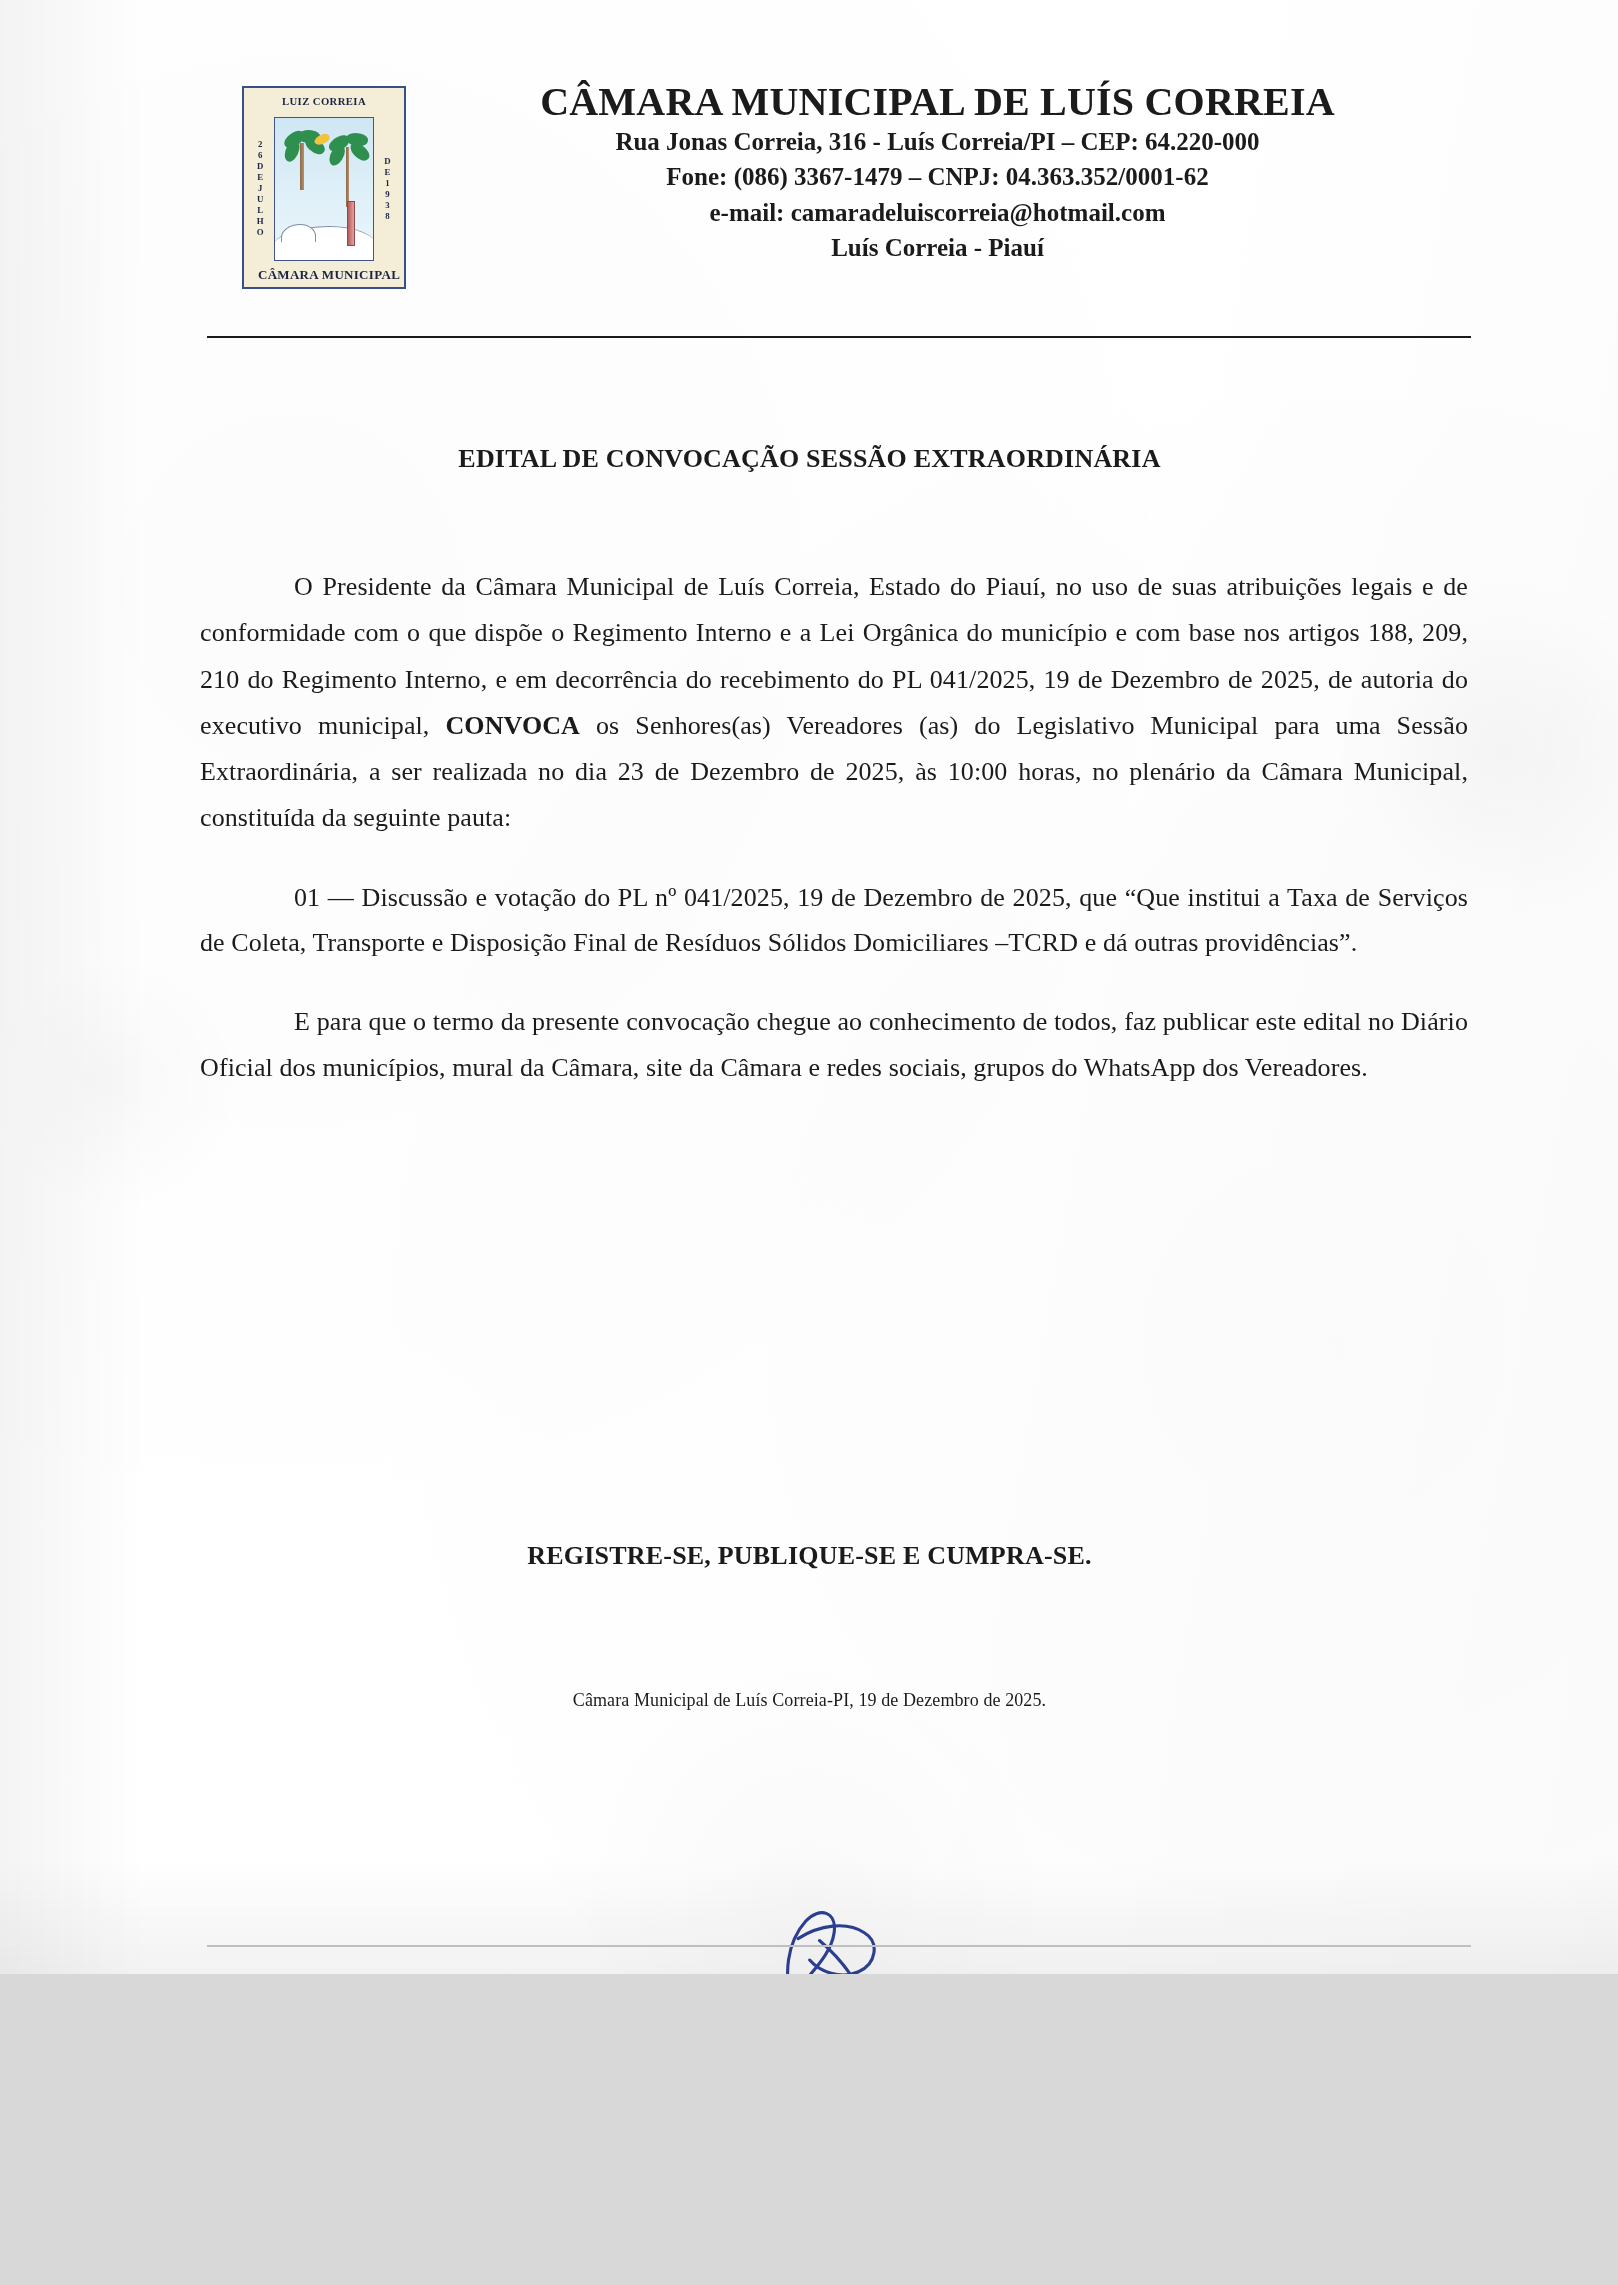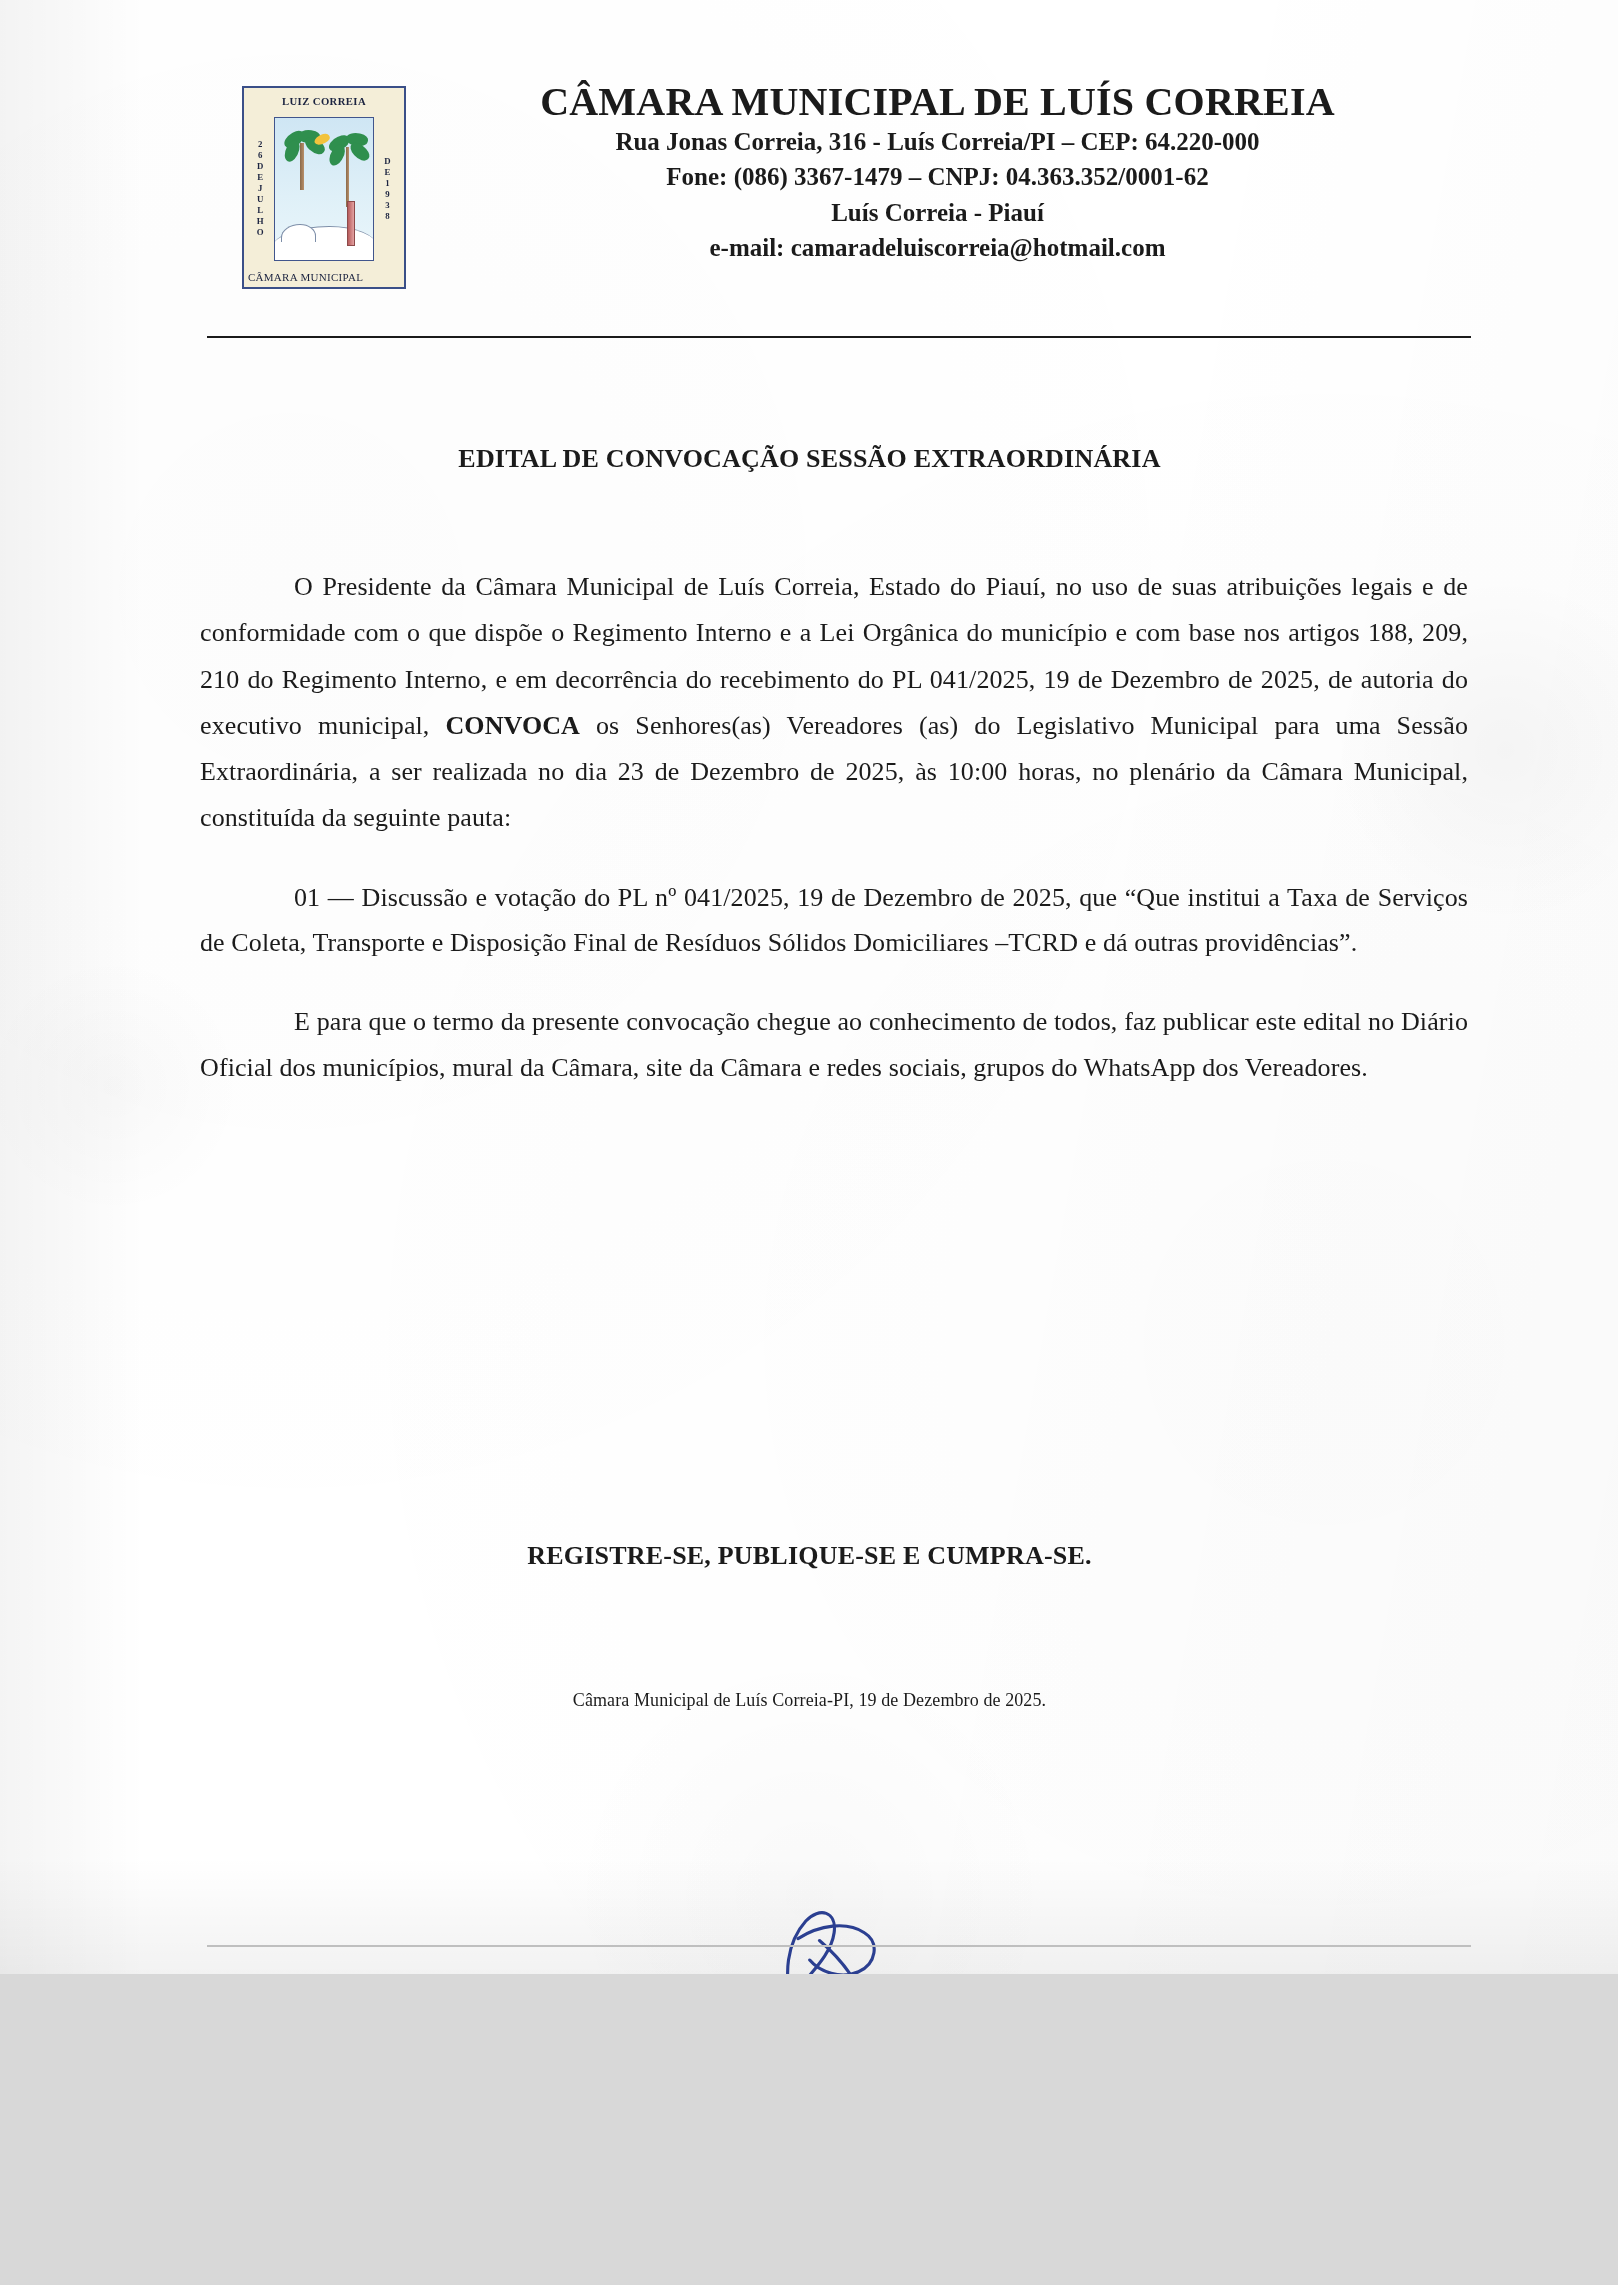--- a/index.html
+++ b/index.html
@@ -100,23 +100,23 @@
     align-items: center;
     justify-content: center;
     line-height: 1.25;
     letter-spacing: 0.5px;
   }
   .crest-side.left { left: 2.9px; }
   .crest-side.right { right: 2.9px; }
   .crest-foot {
     position: absolute;
     left: 3.9px; right: 3.9px; bottom: 3.9px;
-    text-align: left;
-    font-size: 11px;
-    font-weight: normal;
+    text-align: right;
+    font-size: 13px;
+    font-weight: bold;
     color: #1c2440;
     letter-spacing: 0.3px;
   }
   
   .palm { position: absolute; }
   .palm .trunk {
     position: absolute;
     width: 3.9px;
     background: linear-gradient(90deg,#8a6a4a,#b9906b);
   }
@@ -326,22 +326,22 @@
         <div class="lighthouse"></div>
       </div>
 
       <div class="crest-foot">CÂMARA MUNICIPAL</div>
     </div>
 
     <div class="header-text">
       <div class="org-title">CÂMARA MUNICIPAL DE LUÍS CORREIA</div>
       <div class="org-line">Rua Jonas Correia, 316 - Luís Correia/PI – CEP: 64.220-000</div>
       <div class="org-line">Fone: (086) 3367-1479 – CNPJ: 04.363.352/0001-62</div>
+      <div class="org-line">e-mail: camaradeluiscorreia@hotmail.com</div>
       <div class="org-line">Luís Correia - Piauí</div>
-      <div class="org-line">e-mail: camaradeluiscorreia@hotmail.com</div>
     </div>
   </div>
 
   <div class="rule"></div>
 
   <div class="doc-title">EDITAL DE CONVOCAÇÃO SESSÃO EXTRAORDINÁRIA</div>
 
   <div class="body-block">
     <p class="para"><span>O Presidente da Câmara Municipal de Luís Correia, Estado do Piauí, no uso de suas atribuições legais e de conformidade com o que dispõe o Regimento Interno e a Lei Orgânica do município e com base nos artigos 188, 209, 210 do Regimento Interno, e em decorrência do recebimento do PL 041/2025, 19 de Dezembro de 2025, de autoria do executivo municipal, </span><span class="b">CONVOCA</span><span> os Senhores(as) Vereadores (as) do Legislativo Municipal para uma Sessão Extraordinária, a ser realizada no dia 23 de Dezembro de 2025, às 10:00 horas, no plenário da Câmara Municipal, constituída da seguinte pauta:</span></p>
 

